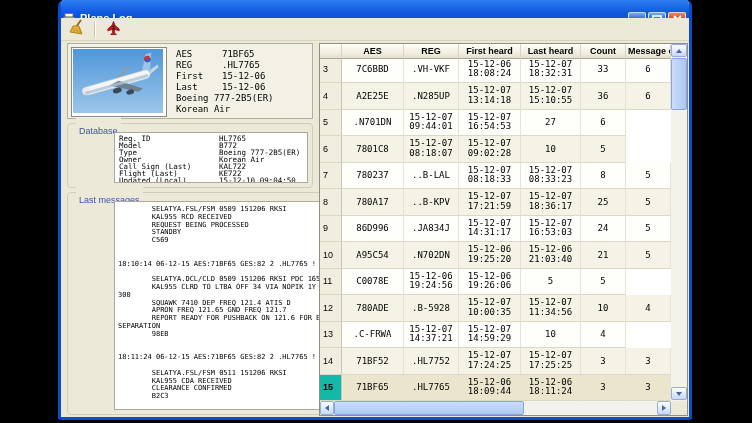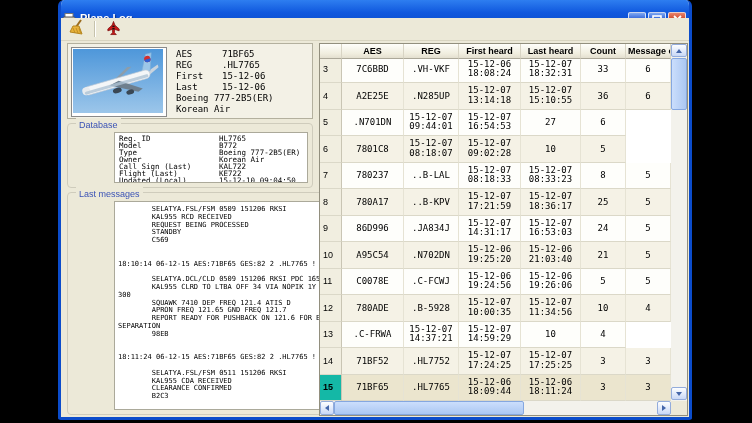--- a/index.html
+++ b/index.html
@@ -26,21 +26,21 @@
   .client{position:absolute;left:0;top:41px;right:0;bottom:0;background:#ECE9D8;}
   
   .info-panel{position:absolute;left:6px;top:2px;width:246px;height:76px;box-sizing:border-box;
               background:#F3F1E6;border:1px solid #B3B09E;display:flex;padding:3px;}
   .photo{width:92px;height:66px;border:1px solid #8A8A8A;background:#fff;padding:1px;flex:none;}
   .ac-info{margin-left:9px;font-family:"DejaVu Sans Mono",monospace;font-size:9px;line-height:11px;padding-top:2px;}
   .inforow{display:flex;}
   .inforow .lbl{width:46px;flex:none;}
   
   .gb{position:absolute;box-sizing:border-box;border:1px solid #CFCCBC;border-radius:4px;}
-  .gb-label{position:absolute;top:-6px;left:8px;background:#ECE9D8;padding:2px 3px;font-size:9px;color:#3B53B5;}
+  .gb-label{position:absolute;top:-6px;left:8px;background:#ECE9D8;padding:8px 3px;font-size:9px;color:#3B53B5;}
   .gb-inner{position:absolute;left:4px;right:4px;top:8px;bottom:4px;background:#fff;border:1px solid #ABA99A;overflow:hidden;margin-left:42px;}
   .gb-db{left:6px;top:82px;width:246px;height:65px;}
   .db-rows{padding:2px 4px;font-family:"DejaVu Sans Mono",monospace;font-size:7.5px;line-height:7px;}
   .dbrow{display:flex;}
   .dbrow .lbl{width:100px;flex:none;}
   .gb-msg{left:6px;top:151px;width:290px;height:223px;}
   .msg-pre{margin:0;position:absolute;left:3px;top:4px;right:16px;bottom:2px;overflow:hidden;
            font-family:"DejaVu Sans Mono",monospace;font-size:7px;line-height:7.8px;white-space:pre;}
   
   .vsb{position:absolute;top:1px;right:1px;bottom:1px;width:13px;background:#F3F2EC;}
@@ -416,21 +416,20 @@
                   <span>21:03:40</span>
                 </div>
                 <div class="td ">21</div>
                 <div class="td ">5</div>
               </div>
             </div>
             <div class="trow odd">
               <div class="trow-inner">
                 <div class="td num">11</div>
                 <div class="td ">C0078E</div>
-                <div class="td ">.C-FCWJ</div>
                 <div class="td dcell">
                   <span>15-12-06</span>
                   <span>19:24:56</span>
                 </div>
                 <div class="td dcell">
                   <span>15-12-06</span>
                   <span>19:26:06</span>
                 </div>
                 <div class="td ">5</div>
                 <div class="td ">5</div>

